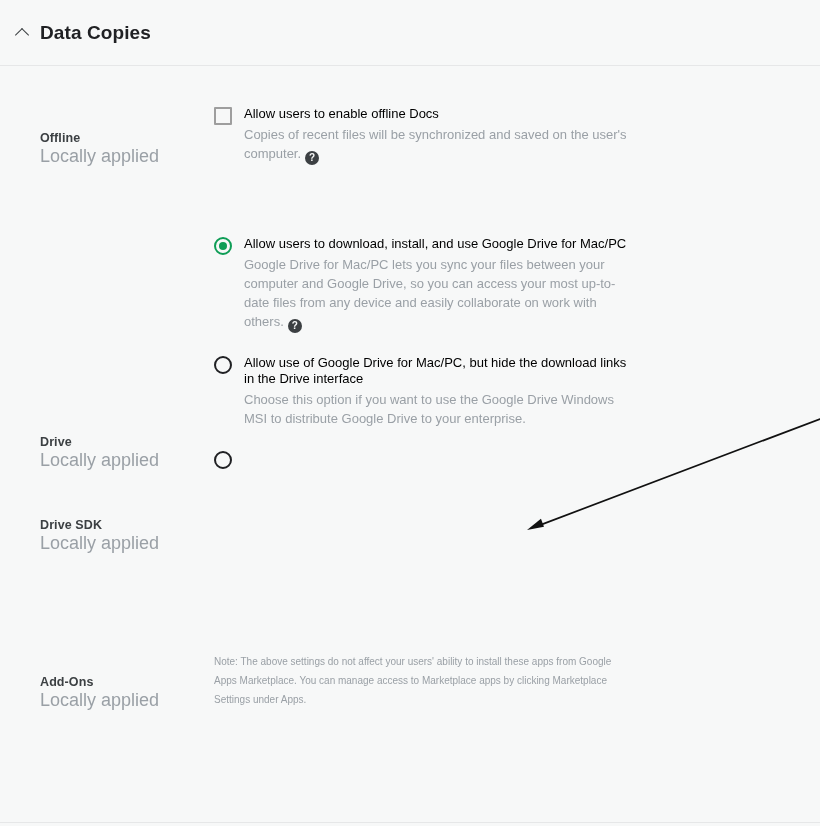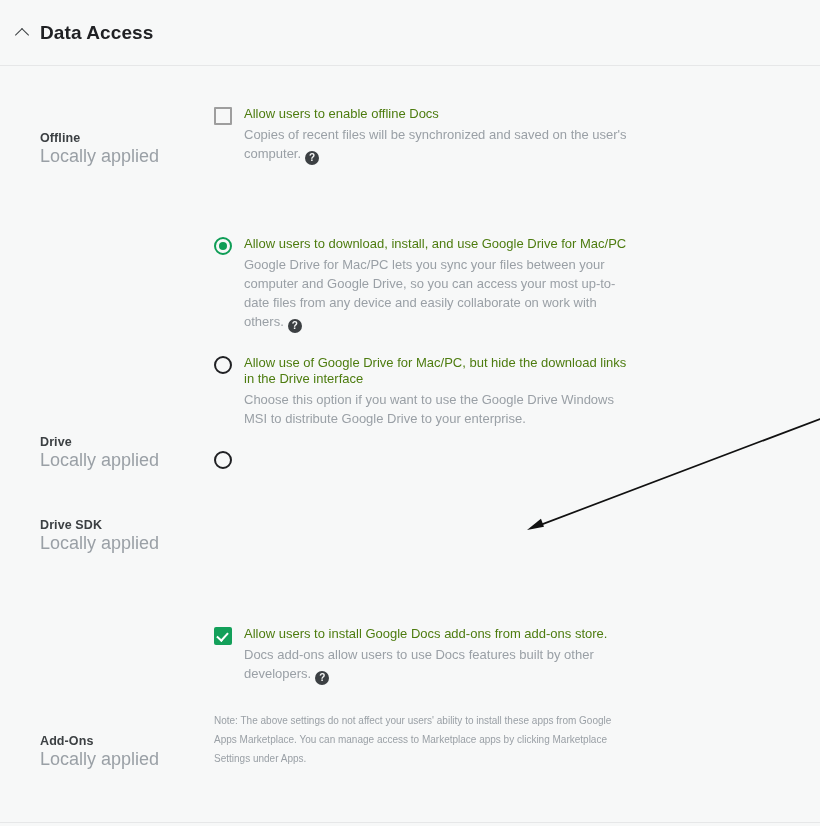--- a/index.html
+++ b/index.html
@@ -100,21 +100,21 @@
   }
   .option + .option {
     margin-top: 22px;
   }
   .option-body {
     padding-left: 12px;
     flex: 1 1 auto;
   }
   .option-title {
     font-size: 13px;
-    color: #4d7c0f;
+    color: #000000;
     line-height: 16px;
   }
   .option-desc {
     font-size: 13px;
     color: #9aa0a6;
     line-height: 19px;
     margin-top: 3px;
   }
   .note {
     font-size: 10px;
@@ -222,21 +222,21 @@
     background: #e6e7e8;
   }
 </style>
 </head>
 <body>
 
 <div class="page">
 
   <div class="section-header">
     <span class="chevron-up"></span>
-    <span class="section-title">Data Access</span>
+    <span class="section-title">Data Copies</span>
   </div>
 
   <div class="rows">
 
     <div class="row offline">
       <div class="row-label">
         <div class="label-name">Offline</div>
         <div class="label-sub">Locally applied</div>
       </div>
       <div class="row-content">
@@ -292,27 +292,20 @@
     </div>
 
     <div class="group-gap-3"></div>
 
     <div class="row add-ons">
       <div class="row-label">
         <div class="label-name">Add-Ons</div>
         <div class="label-sub">Locally applied</div>
       </div>
       <div class="row-content">
-        <div class="option">
-          <span class="ctl checkbox-on"></span>
-          <div class="option-body">
-            <div class="option-title">Allow users to install Google Docs add-ons from add-ons store.</div>
-            <div class="option-desc"><span>Docs add-ons allow users to use Docs features built by other developers.</span><span class="help-icon">?</span></div>
-          </div>
-        </div>
         <div class="note">Note: The above settings do not affect your users' ability to install these apps from Google Apps Marketplace. You can manage access to Marketplace apps by clicking Marketplace Settings under Apps.</div>
       </div>
     </div>
 
   </div>
 
   <svg class="annotation-arrow" viewBox="0 0 820 826" width="820" height="826">
     <line id="arrow-line" x1="820" y1="419" x2="537.2865776792096" y2="526.103037124941" stroke="#111111" stroke-width="1.7" stroke-linecap="round"></line>
     <polygon id="arrow-head" points="527,530 540.9489567939762,518.8341321716678 543.9691030221469,526.8062298730551" fill="#111111"></polygon>
   </svg>

